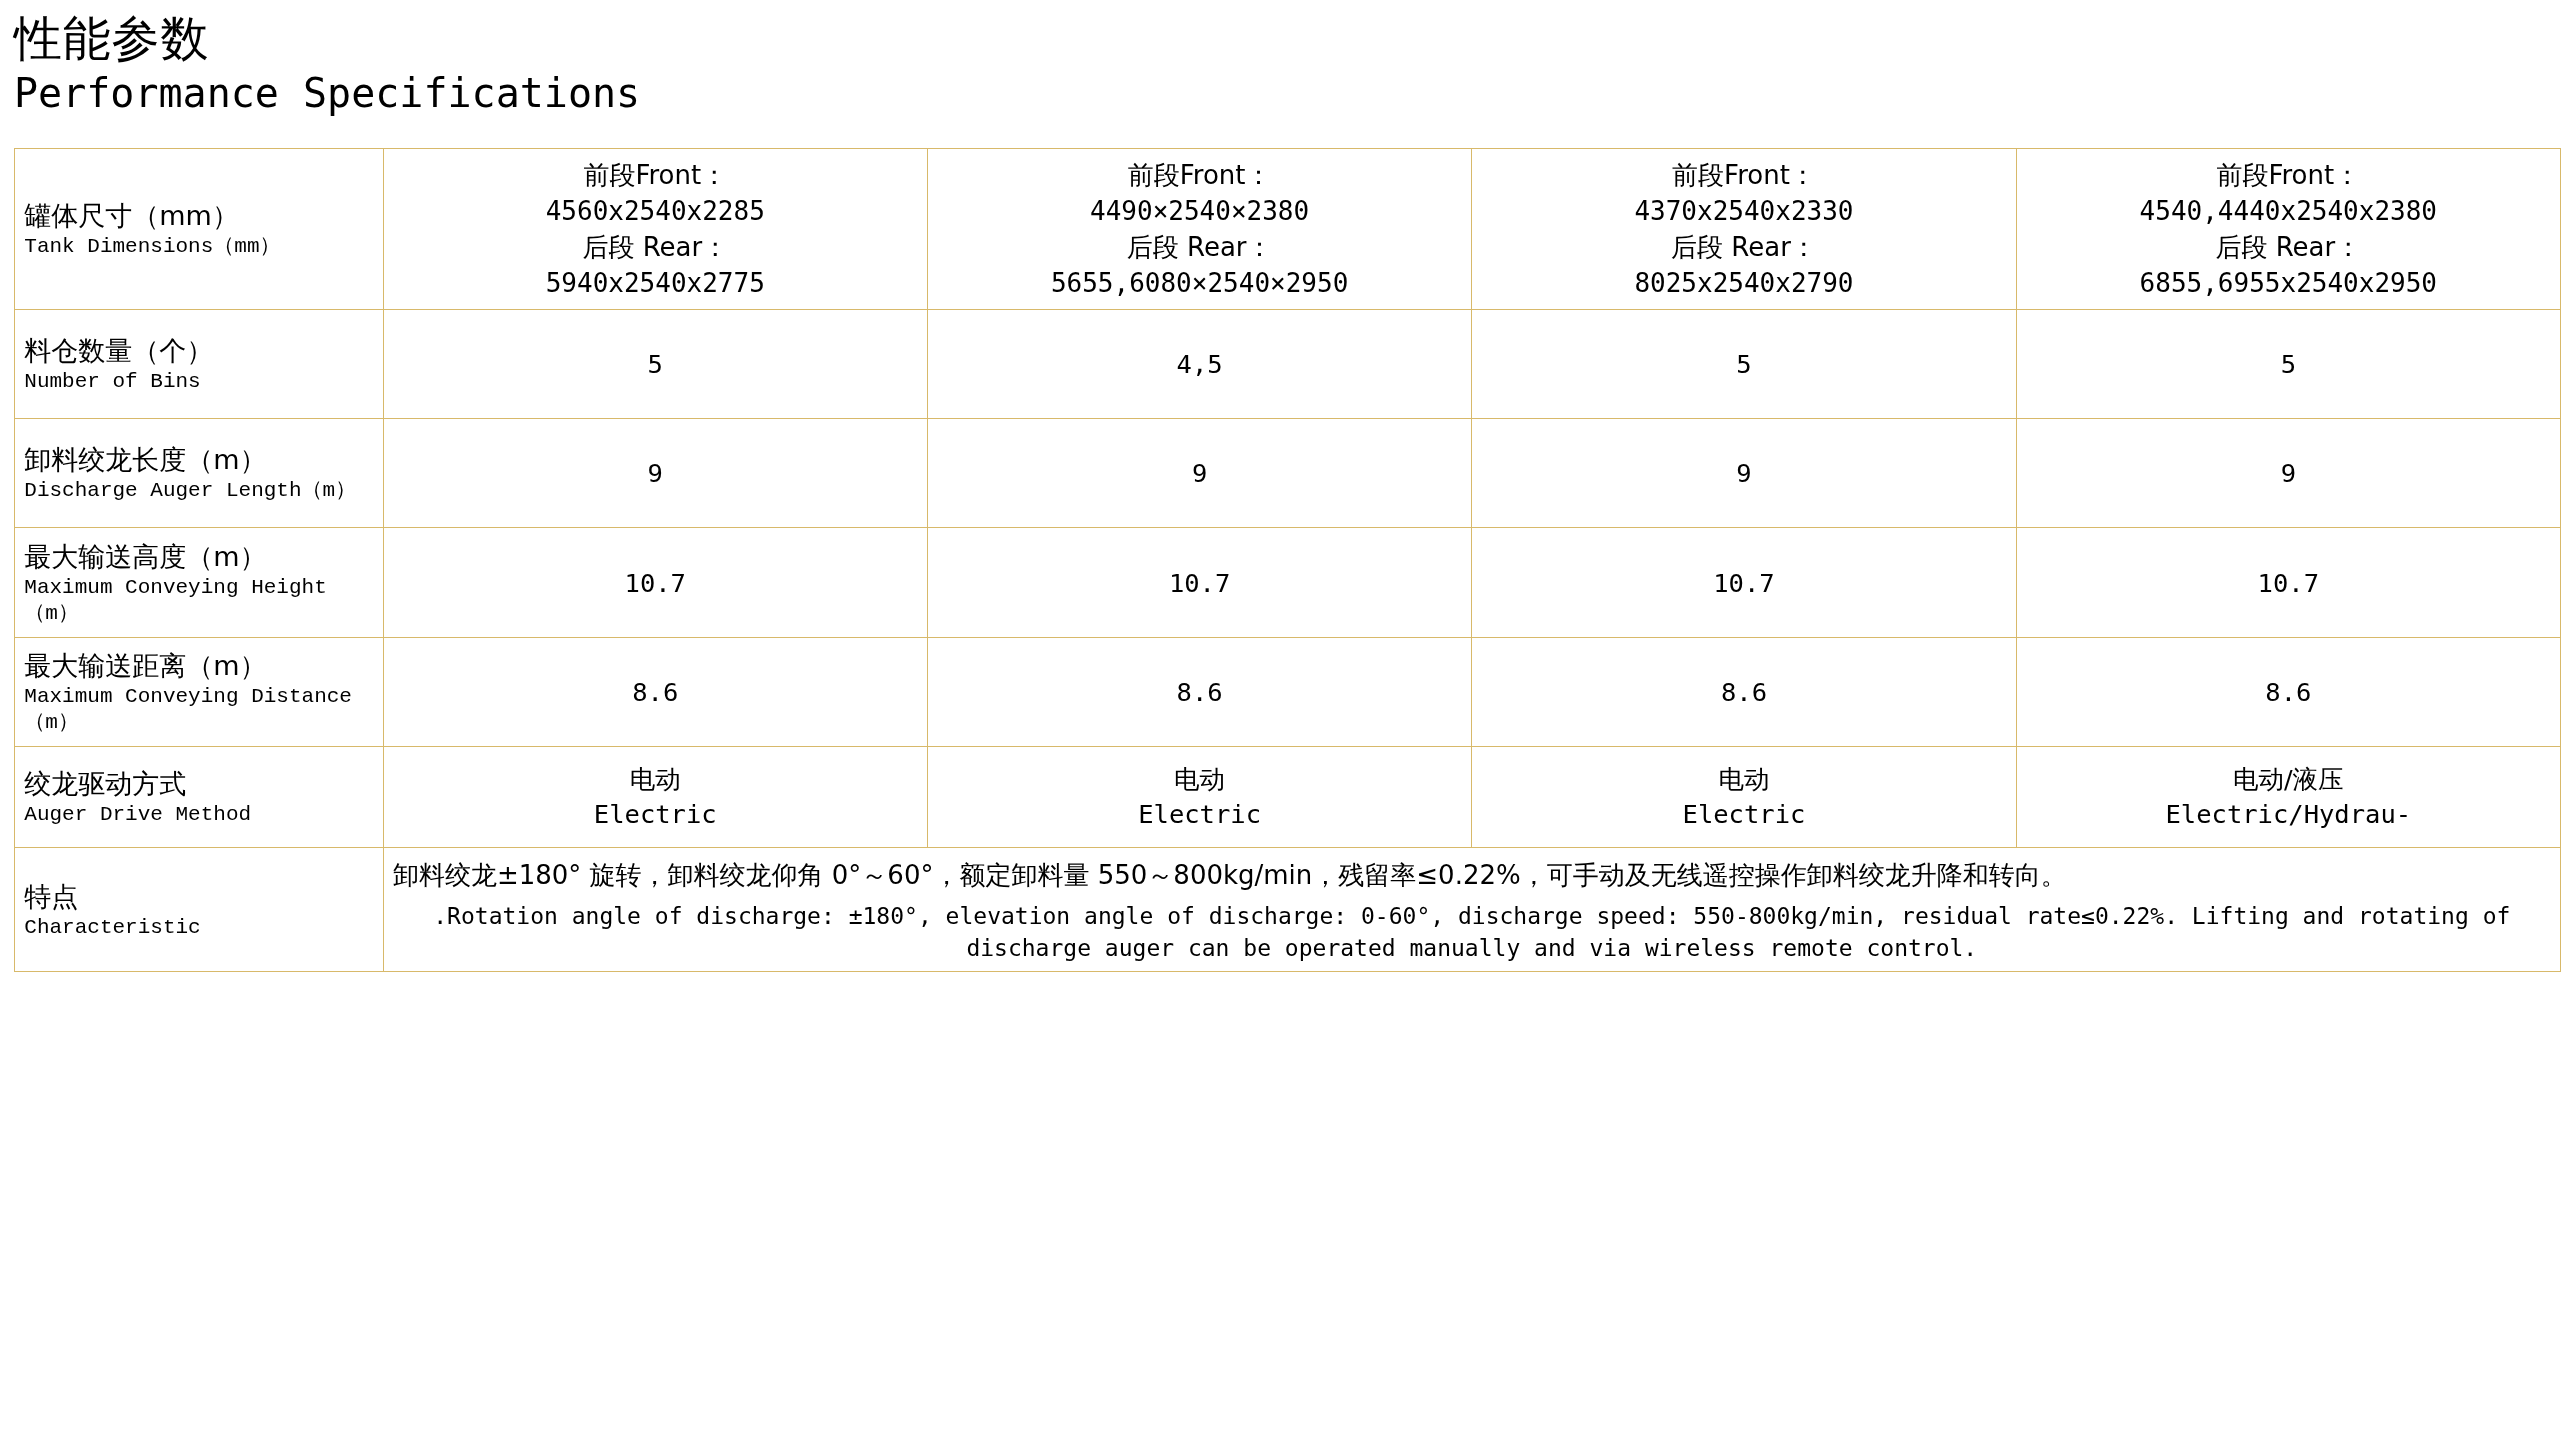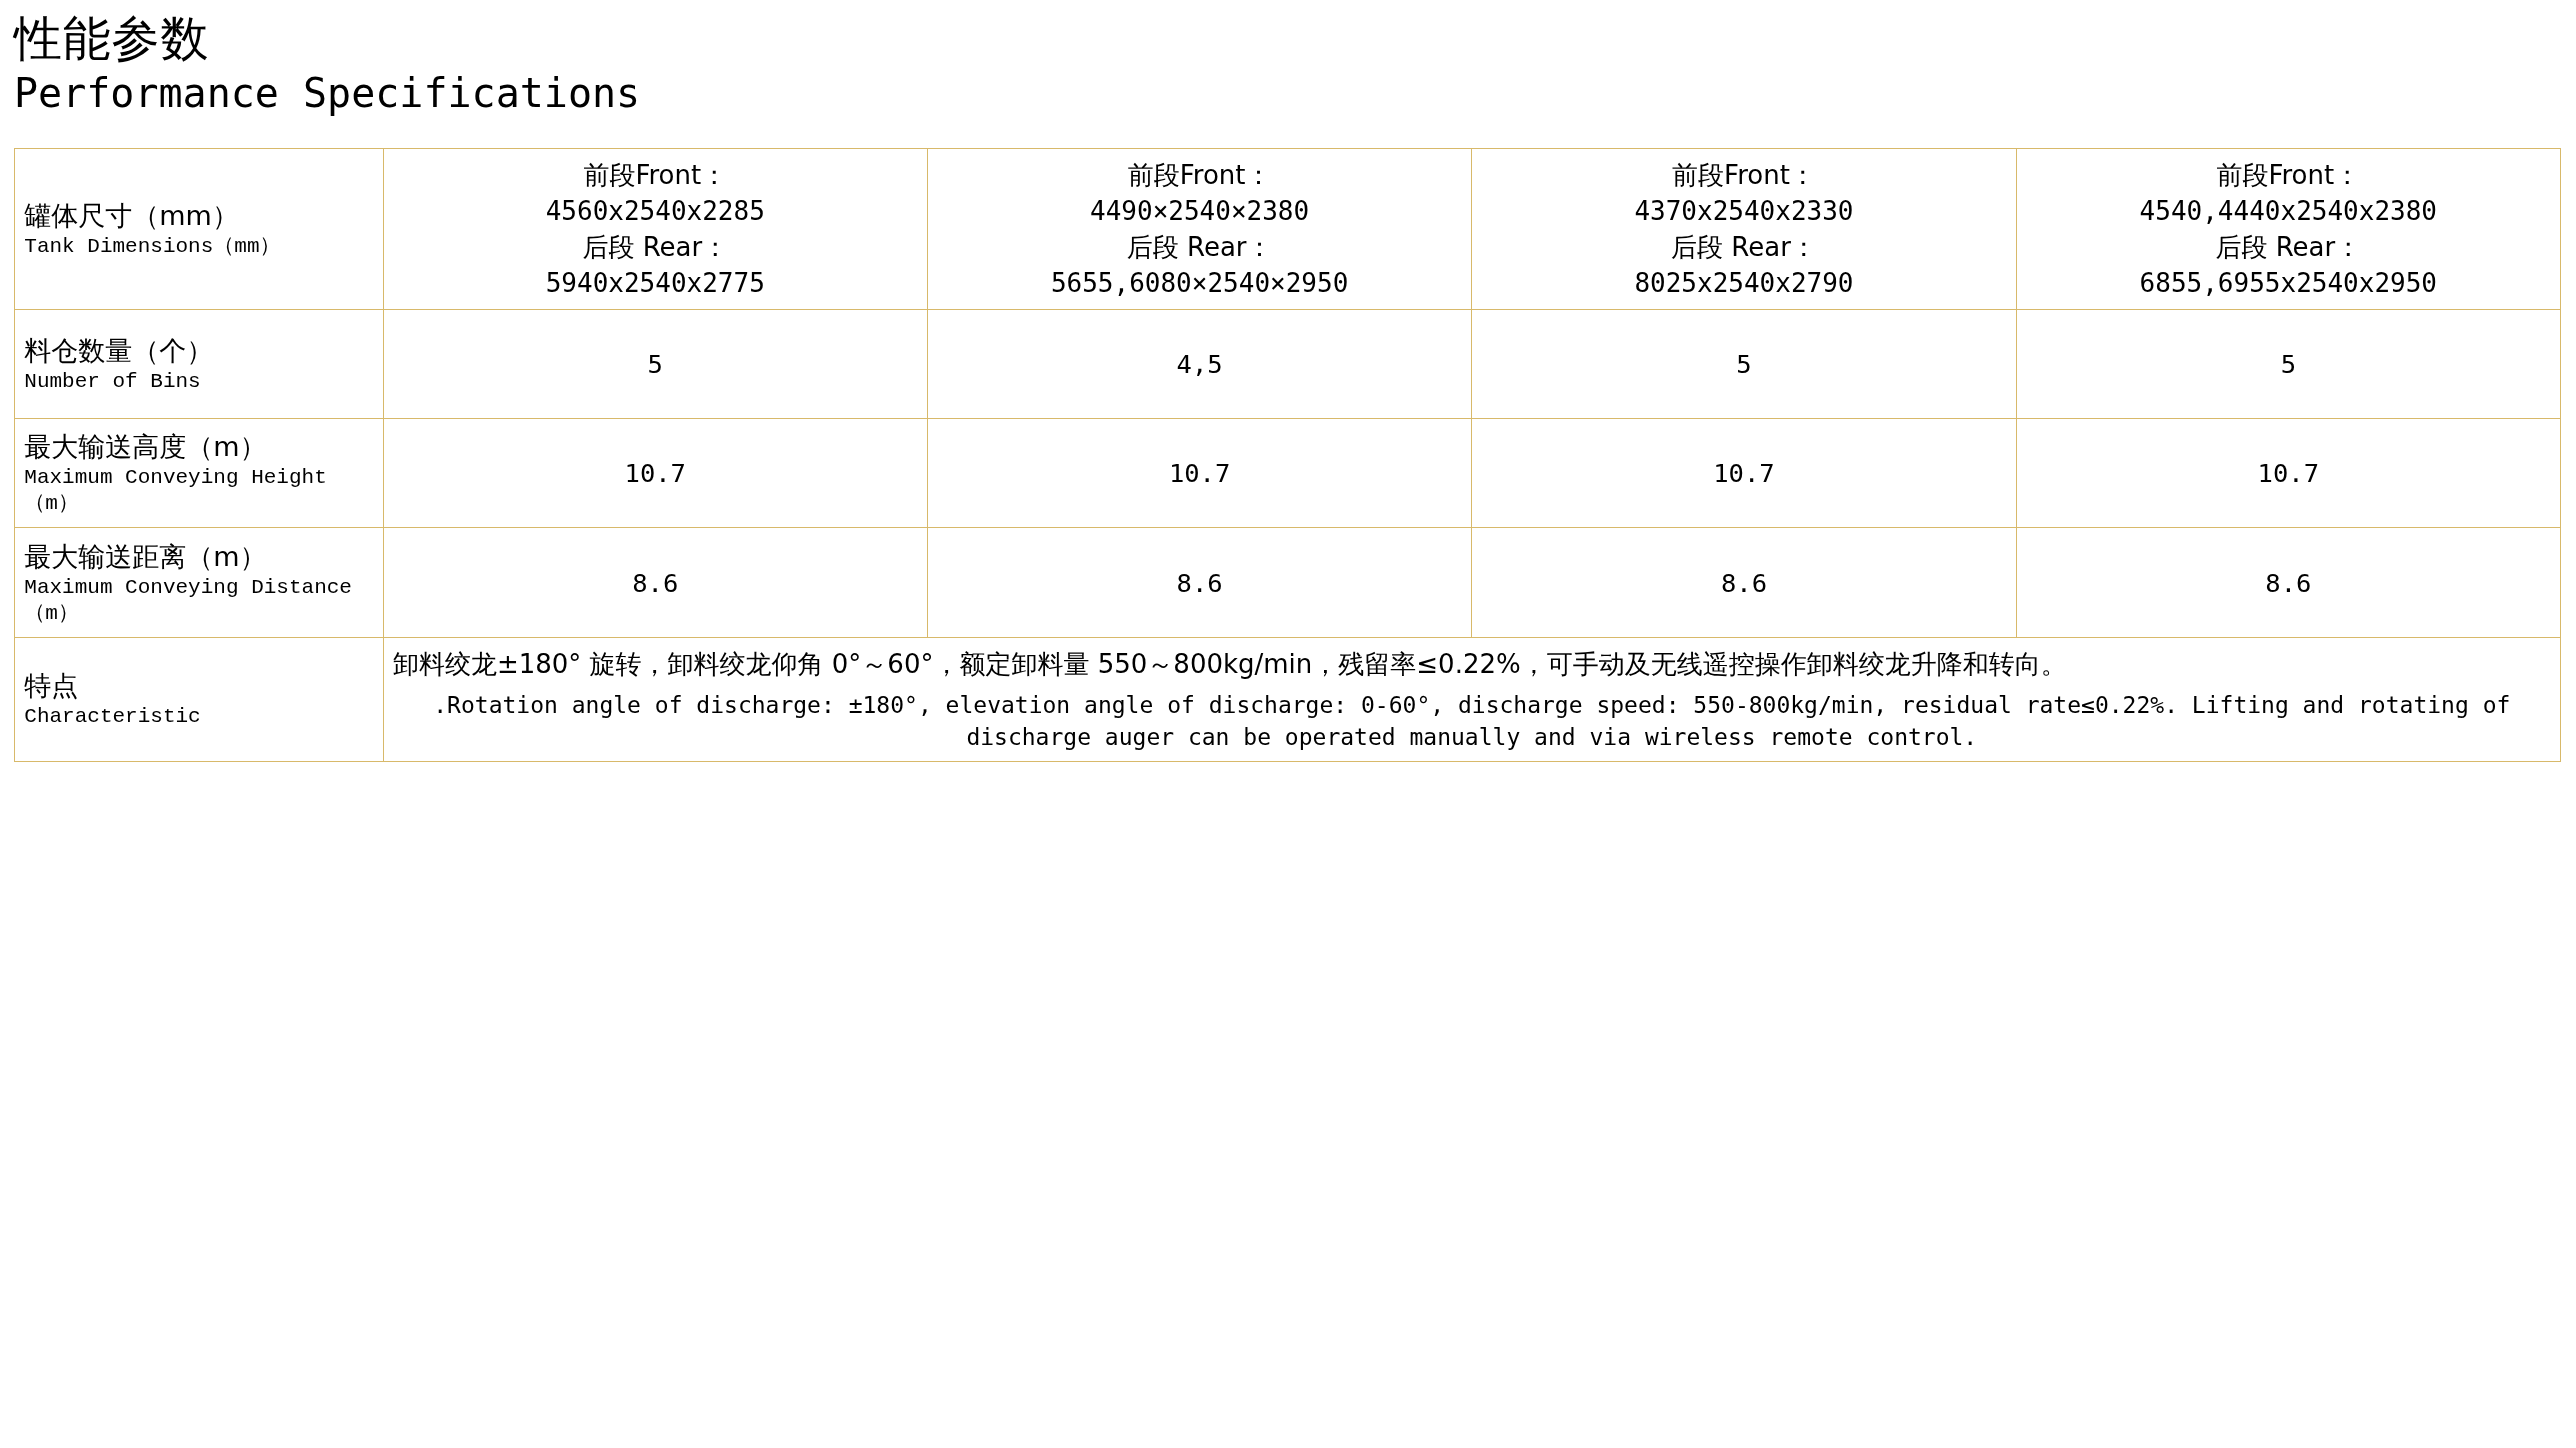--- a/index.html
+++ b/index.html
@@ -176,20 +176,38 @@
           <div class="val-line">4,5</div>
         </td>
         <td class="val">
           <div class="val-line">5</div>
         </td>
         <td class="val">
           <div class="val-line">5</div>
         </td>
       </tr>
 
+      <tr class="row-auger">
+        <td class="label">
+          <div class="zh">卸料绞龙长度（m）</div>
+          <div class="en">Discharge Auger Length（m）</div>
+        </td>
+        <td class="val">
+          <div class="val-line">9</div>
+        </td>
+        <td class="val">
+          <div class="val-line">9</div>
+        </td>
+        <td class="val">
+          <div class="val-line">9</div>
+        </td>
+        <td class="val">
+          <div class="val-line">9</div>
+        </td>
+      </tr>
 
       <tr class="row-height">
         <td class="label">
           <div class="zh">最大输送高度（m）</div>
           <div class="en">Maximum Conveying Height（m）</div>
         </td>
         <td class="val">
           <div class="val-line">10.7</div>
         </td>
         <td class="val">
@@ -215,20 +233,42 @@
           <div class="val-line">8.6</div>
         </td>
         <td class="val">
           <div class="val-line">8.6</div>
         </td>
         <td class="val">
           <div class="val-line">8.6</div>
         </td>
       </tr>
 
+      <tr class="row-drive">
+        <td class="label">
+          <div class="zh">绞龙驱动方式</div>
+          <div class="en">Auger Drive Method</div>
+        </td>
+        <td class="val">
+          <div class="val-zh-line">电动</div>
+          <div class="val-line">Electric</div>
+        </td>
+        <td class="val">
+          <div class="val-zh-line">电动</div>
+          <div class="val-line">Electric</div>
+        </td>
+        <td class="val">
+          <div class="val-zh-line">电动</div>
+          <div class="val-line">Electric</div>
+        </td>
+        <td class="val">
+          <div class="val-zh-line">电动/液压</div>
+          <div class="val-line">Electric/Hydrau-</div>
+        </td>
+      </tr>
 
       <tr>
         <td class="label feature-label">
           <div class="zh">特点</div>
           <div class="en">Characteristic</div>
         </td>
         <td class="feature-cell" colspan="4">
           <div class="feat-zh">卸料绞龙±180°  旋转，卸料绞龙仰角 0°～60°，额定卸料量 550～800kg/min，残留率≤0.22%，可手动及无线遥控操作卸料绞龙升降和转向。</div>
           <div class="feat-en">.Rotation angle of discharge: ±180°,  elevation angle of  discharge: 0-60°,  discharge speed: 550-800kg/min, residual rate≤0.22%. Lifting and rotating of discharge auger can be operated manually and via wireless remote control.</div>
         </td>

